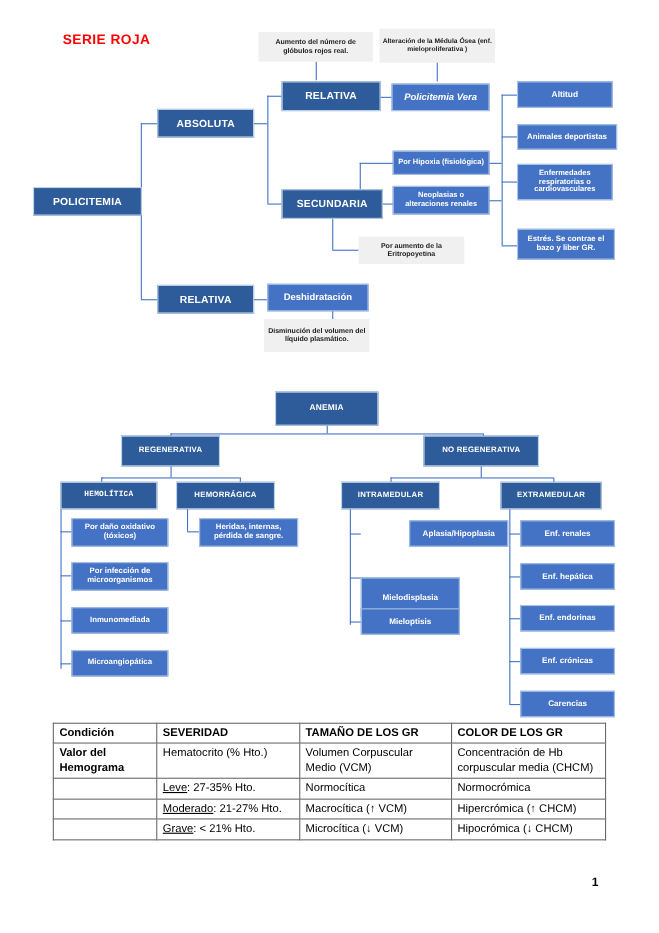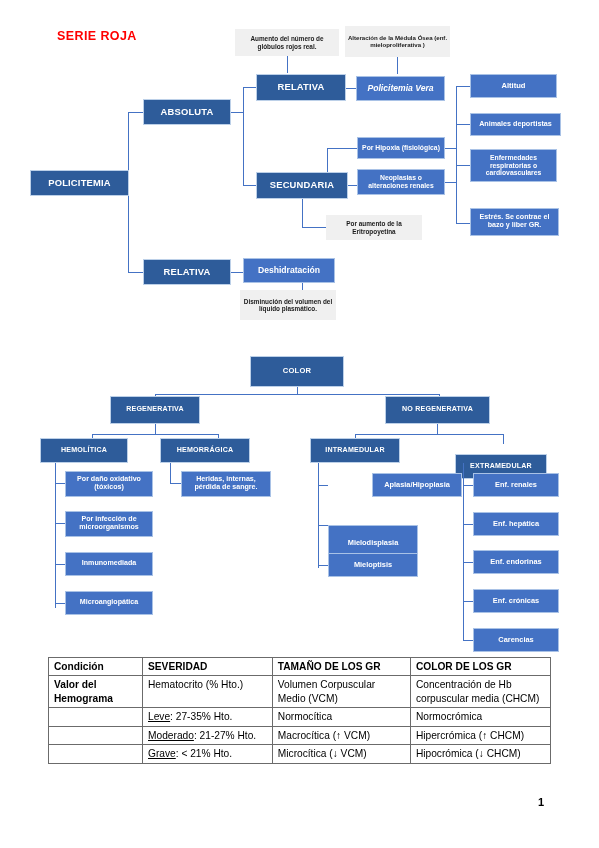--- a/index.html
+++ b/index.html
@@ -120,45 +120,45 @@
 <div class="node mid" style="left:470px;top:113px;width:91px;height:23px;font-size:7.2px;">Animales deportistas</div>
 <div class="node mid" style="left:470px;top:149px;width:87px;height:33px;font-size:6.8px;">Enfermedades respiratorias o cardiovasculares</div>
 <div class="node mid" style="left:470px;top:208px;width:89px;height:28px;font-size:7.1px;">Estrés. Se contrae el bazo y liber GR.</div>
 
 <div class="node dark" style="left:143px;top:259px;width:88px;height:26px;font-size:9.4px;">RELATIVA</div>
 
 <div class="node mid" style="left:243px;top:258px;width:92px;height:25px;font-size:8.6px;">Deshidratación</div>
 
 <div class="node plain" style="left:240px;top:290px;width:96px;height:30px;font-size:6.4px;">Disminución del volumen del líquido plasmático.</div>
 
-<div class="node dark" style="left:250px;top:356px;width:94px;height:31px;font-size:7.6px;">COLOR</div>
+<div class="node dark" style="left:250px;top:356px;width:94px;height:31px;font-size:7.6px;">ANEMIA</div>
 
 <div class="ln lnv" style="left:297px;top:387px;height:7px;"></div>
 <div class="ln lnh" style="left:155px;top:394px;width:284px;"></div>
 <div class="ln lnv" style="left:155px;top:394px;height:7px;"></div>
 <div class="ln lnv" style="left:439px;top:394px;height:7px;"></div>
 
 <div class="node dark" style="left:110px;top:396px;width:90px;height:28px;font-size:7.1px;">REGENERATIVA</div>
 <div class="node dark" style="left:385px;top:396px;width:105px;height:28px;font-size:7.1px;">NO REGENERATIVA</div>
 
 <div class="ln lnv" style="left:155px;top:424px;height:10px;"></div>
 <div class="ln lnh" style="left:92px;top:434px;width:126px;"></div>
 <div class="ln lnv" style="left:92px;top:434px;height:10px;"></div>
 <div class="ln lnv" style="left:218px;top:434px;height:10px;"></div>
 
-<div class="node dark" style="left:40px;top:438px;width:88px;height:25px;font-size:7.1px;">HEMOLÍTICA</div>
+<div class="node dark" style="left:55px;top:438px;width:88px;height:25px;font-size:7.1px;font-family:Liberation Mono, monospace;">HEMOLÍTICA</div>
 <div class="node dark" style="left:160px;top:438px;width:90px;height:25px;font-size:7.1px;">HEMORRÁGICA</div>
 
 <div class="ln lnv" style="left:437px;top:424px;height:10px;"></div>
 <div class="ln lnh" style="left:355px;top:434px;width:148px;"></div>
 <div class="ln lnv" style="left:355px;top:434px;height:10px;"></div>
 <div class="ln lnv" style="left:503px;top:434px;height:10px;"></div>
 
 <div class="node dark" style="left:310px;top:438px;width:90px;height:25px;font-size:7.1px;">INTRAMEDULAR</div>
-<div class="node dark" style="left:455px;top:438px;width:92px;height:25px;font-size:7.1px;margin-top:16px;">EXTRAMEDULAR</div>
+<div class="node dark" style="left:455px;top:438px;width:92px;height:25px;font-size:7.1px;">EXTRAMEDULAR</div>
 
 <div class="ln lnv" style="left:55px;top:463px;height:145px;"></div>
 <div class="ln lnh" style="left:55px;top:483px;width:10px;"></div>
 <div class="ln lnh" style="left:55px;top:523px;width:10px;"></div>
 <div class="ln lnh" style="left:55px;top:564px;width:10px;"></div>
 <div class="ln lnh" style="left:55px;top:603px;width:10px;"></div>
 
 <div class="node mid" style="left:65px;top:471px;width:88px;height:26px;font-size:7.1px;">Por daño oxidativo (tóxicos)</div>
 <div class="node mid" style="left:65px;top:511px;width:88px;height:26px;font-size:7.1px;">Por infección de microorganismos</div>
 <div class="node mid" style="left:65px;top:552px;width:88px;height:24px;font-size:7.1px;">Inmunomediada</div>

